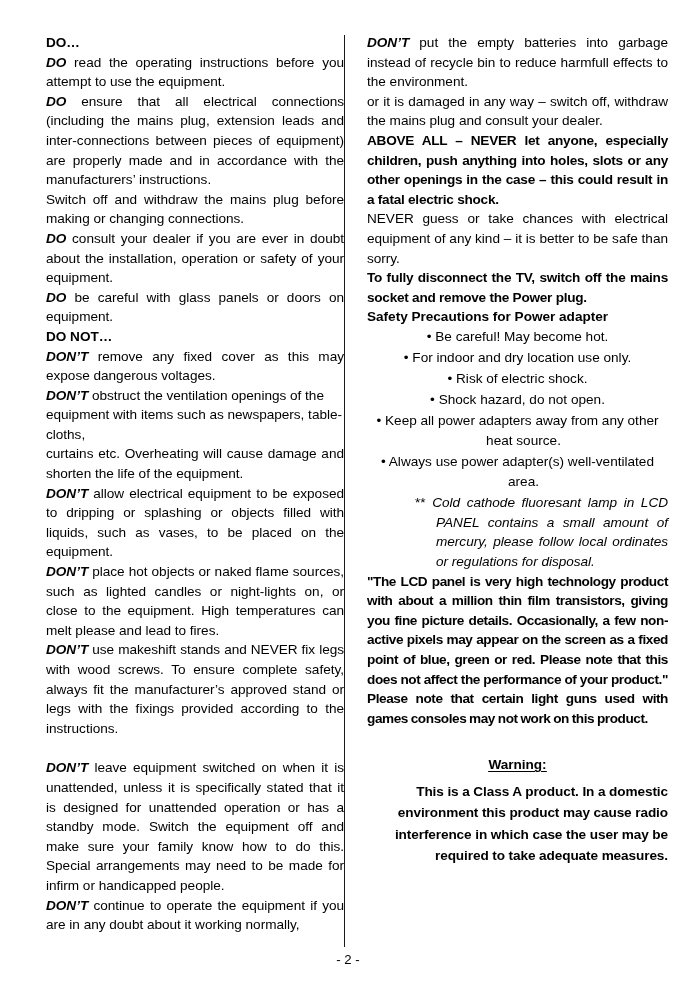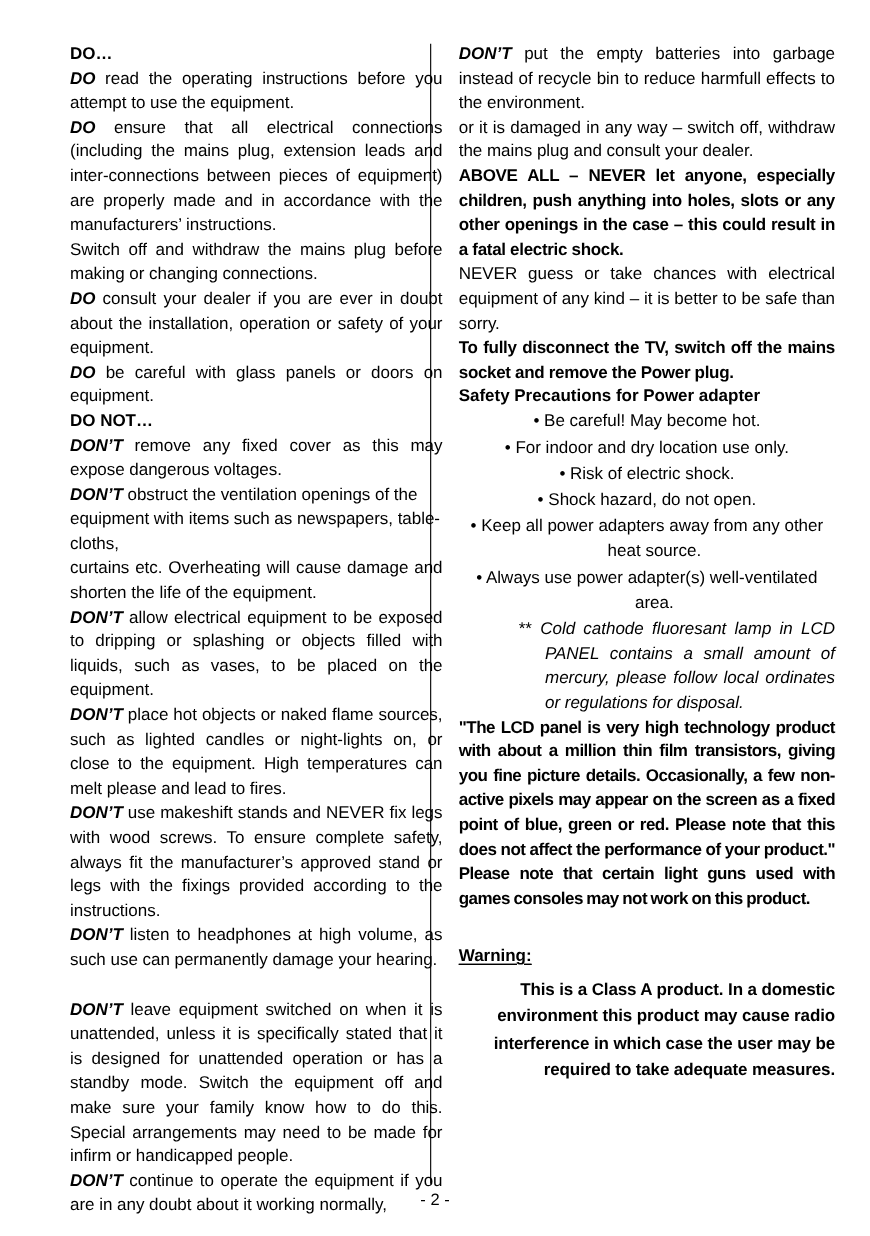--- a/index.html
+++ b/index.html
@@ -26,21 +26,21 @@
     position: absolute;
     left: 0;
     top: 33px;
     width: 696px;
   }
   .col {
     position: absolute;
     top: 0;
   }
   #col-left {
-    left: 56px;
+    left: 46px;
     width: 298px;
   }
   #col-right {
     left: 367px;
     width: 301px;
   }
   #col-divider {
     position: absolute;
     left: 344px;
     top: 35px;
@@ -114,21 +114,21 @@
     margin-left: 48px;
   }
   p.note .stars { font-style: normal; font-weight: normal; }
   
   .gap-sm { height: 6px; }
   .gap-md { height: 20px; }
   .gap-lg { height: 27px; }
   
   p.warn-title {
     font-weight: bold;
-    text-align: left;
+    text-align: center;
     text-decoration: underline;
     text-underline-offset: 2px;
   }
   p.warn-title span { text-decoration: underline; }
   
   #page-number {
     position: absolute;
     left: 0;
     top: 952px;
     width: 696px;
@@ -167,21 +167,20 @@
       <p class="flush"><span class="lead-bi">DON’T</span><span> obstruct the ventilation openings of the equipment with items such as newspapers, table-cloths,</span></p>
 
       <p>curtains etc. Overheating will cause damage and shorten the life of the equipment.</p>
 
       <p><span class="lead-bi">DON’T</span><span> allow electrical equipment to be exposed to dripping or splashing or objects filled with liquids, such as vases, to be placed on the equipment.</span></p>
 
       <p><span class="lead-bi">DON’T</span><span> place hot objects or naked flame sources, such as lighted candles or night-lights on, or close to the equipment. High temperatures can melt please and lead to fires.</span></p>
 
       <p><span class="lead-bi">DON’T</span><span> use makeshift stands and NEVER fix legs with wood screws. To ensure complete safety, always fit the manufacturer’s approved stand or legs with the fixings provided according to the instructions.</span></p>
 
-      <p><span class="lead-bi">DON’T</span><span> listen to headphones at high volume, as such use can permanently damage your hearing.</span></p>
 
       <div class="gap-md"></div>
 
       <p><span class="lead-bi">DON’T</span><span> leave equipment switched on when it is unattended, unless it is specifically stated that it is designed for unattended operation or has a standby mode. Switch the equipment off and make sure your family know how to do this. Special arrangements may need to be made for infirm or handicapped people.</span></p>
 
       <p><span class="lead-bi">DON’T</span><span> continue to operate the equipment if you are in any doubt about it working normally,</span></p>
 
     </div>
 
     <div class="col" id="col-right">

